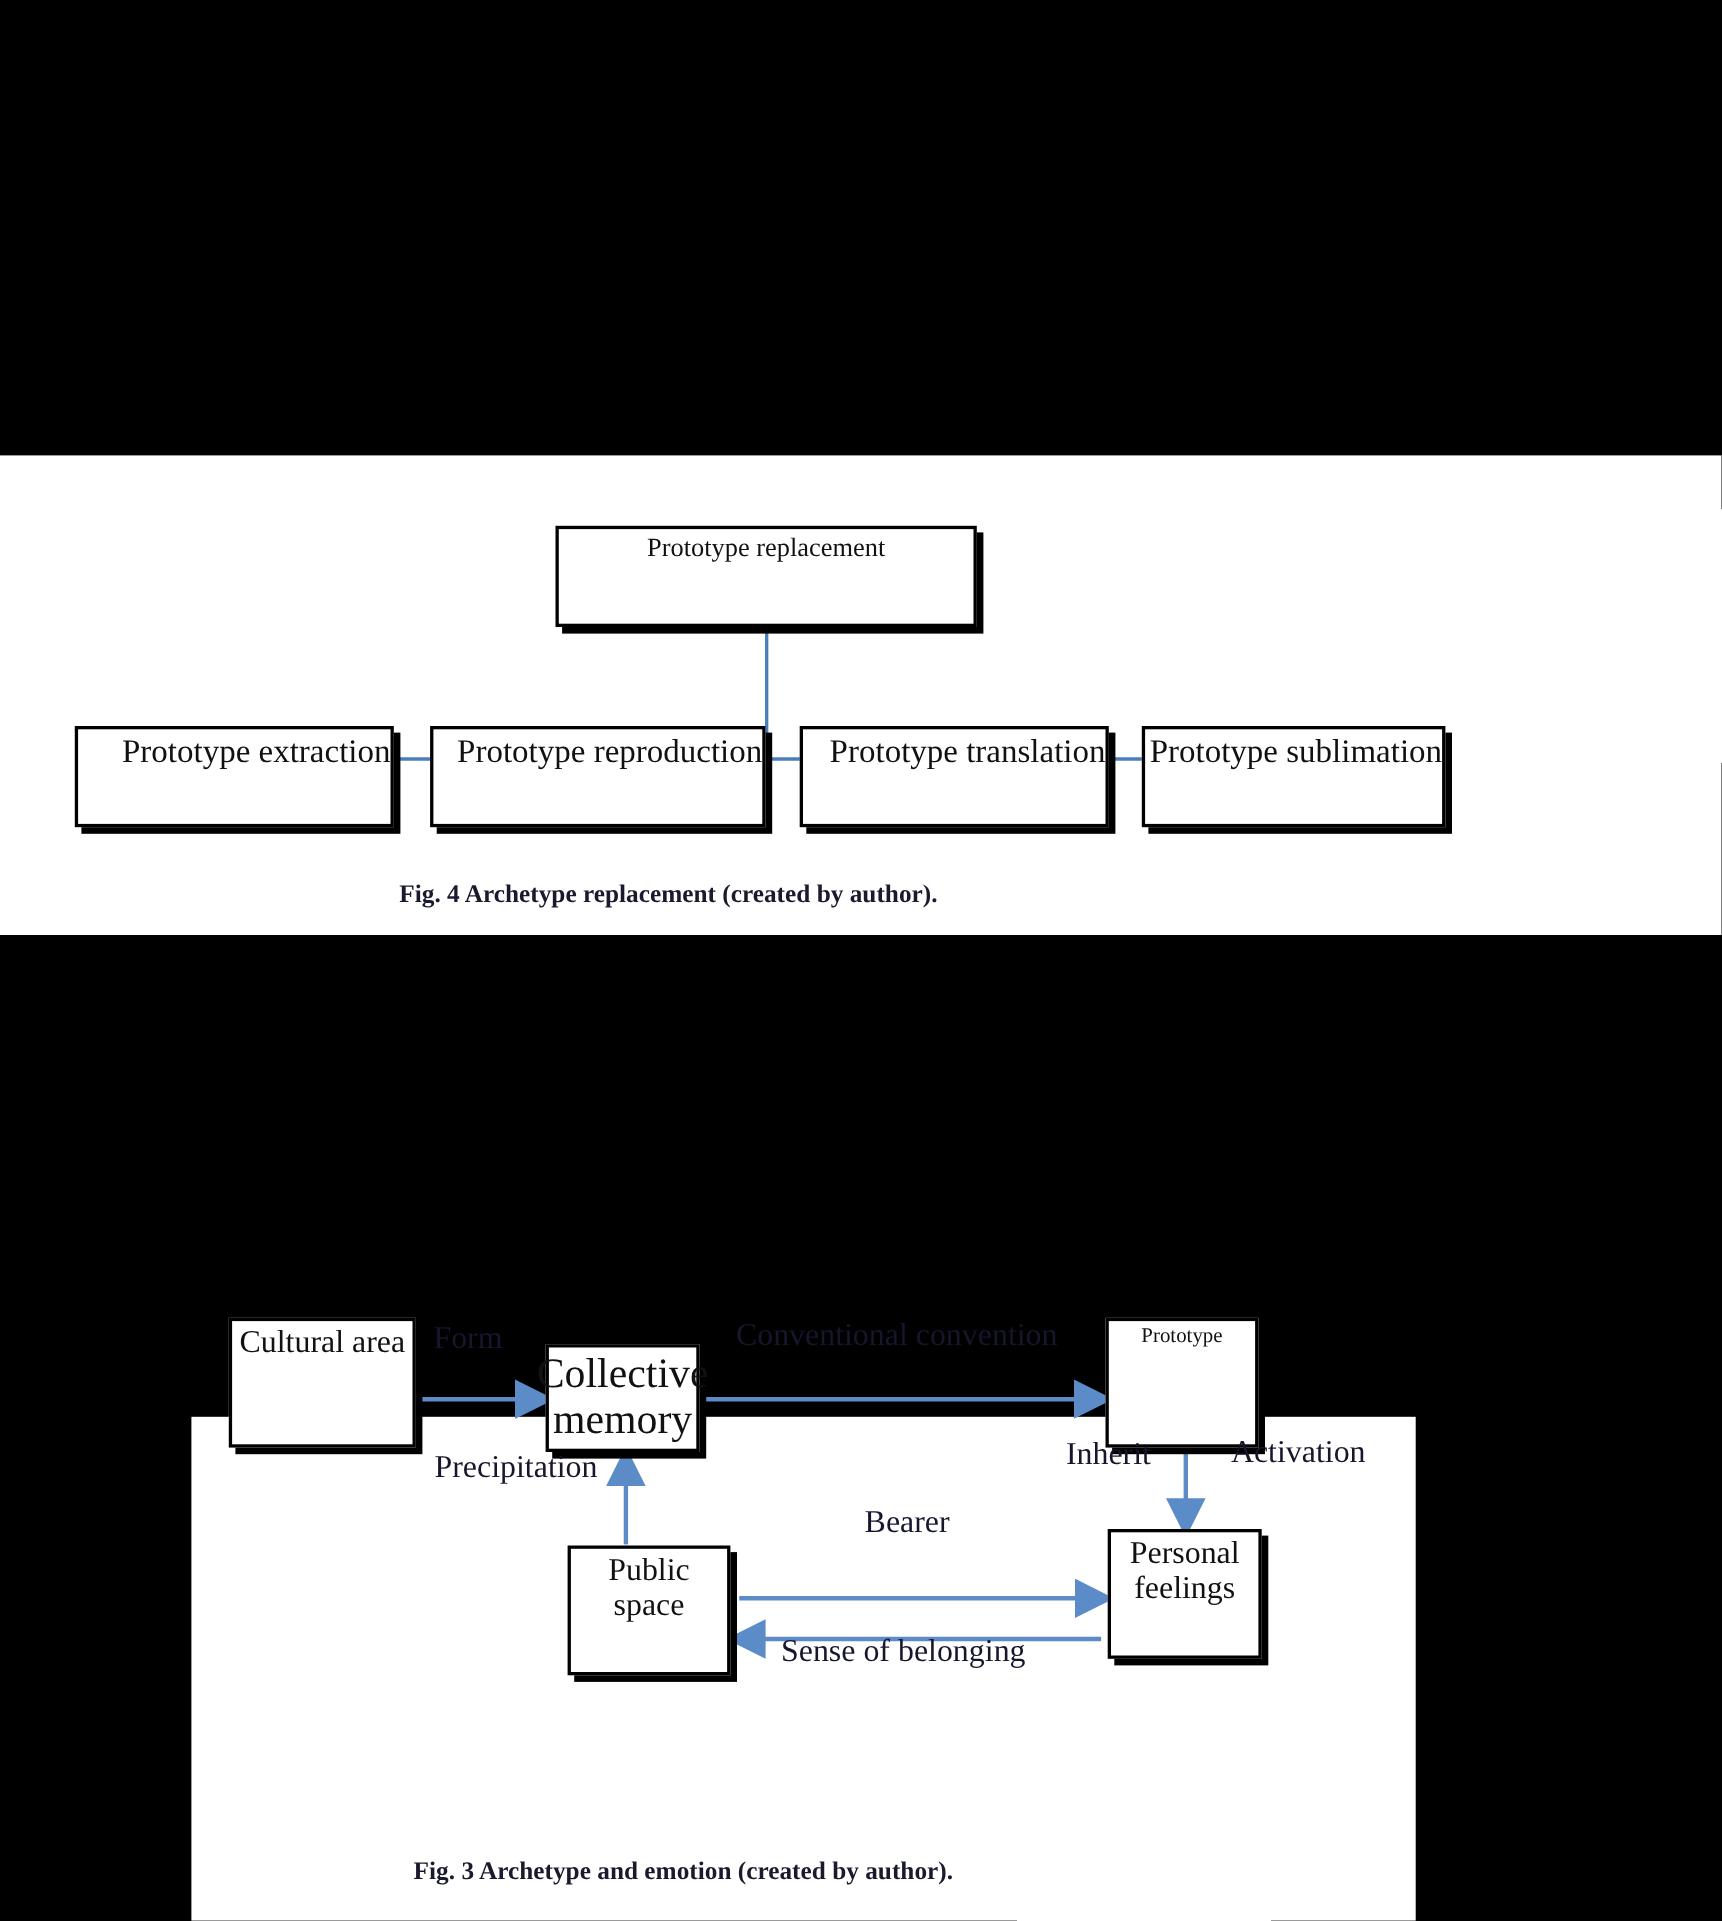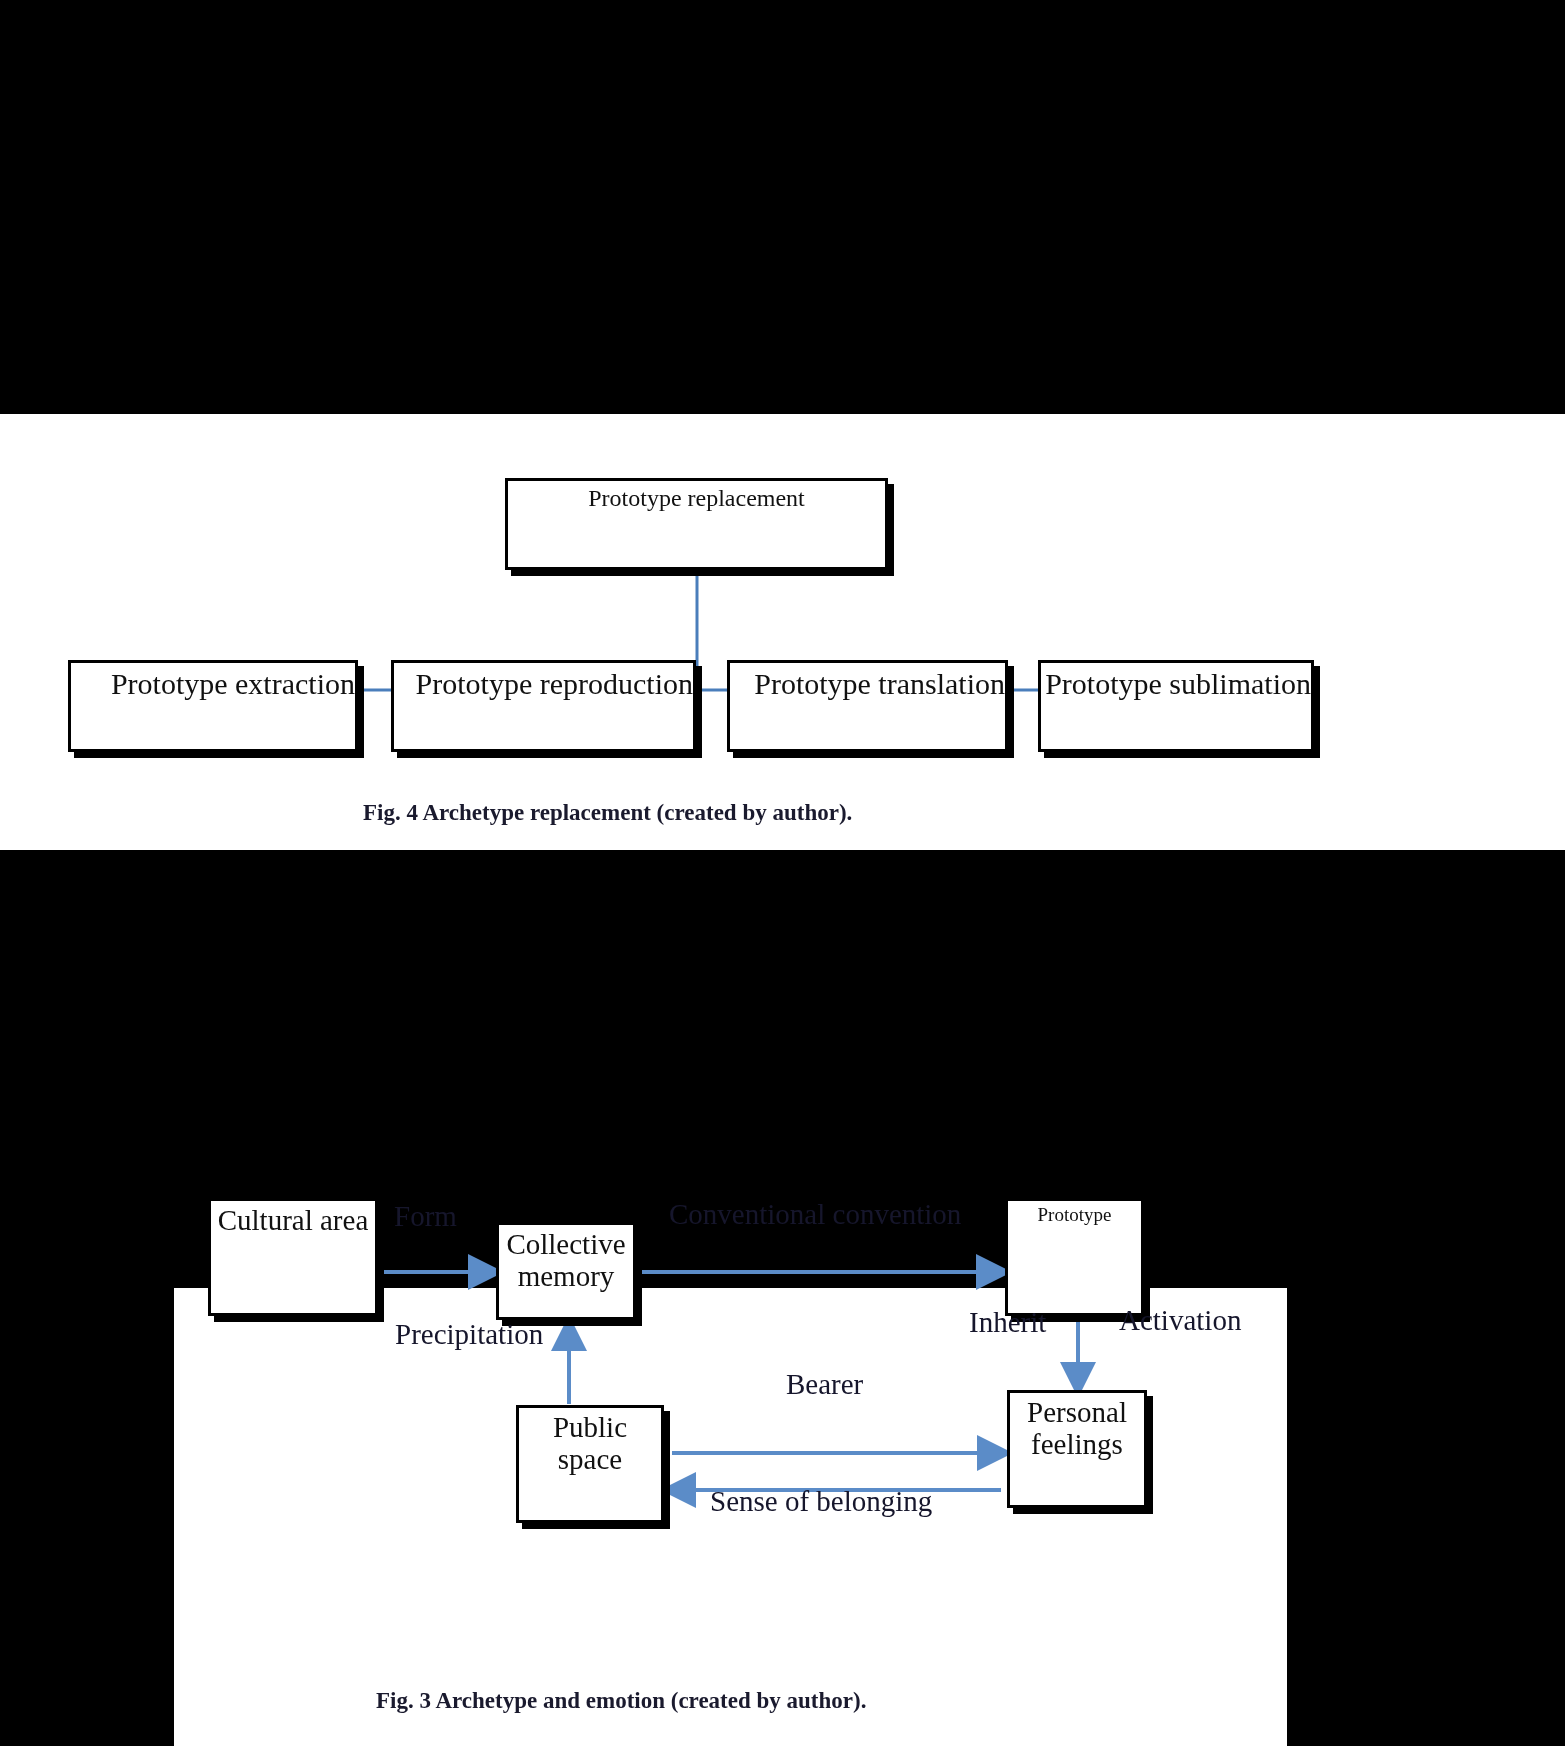--- a/index.html
+++ b/index.html
@@ -81,21 +81,21 @@
     font-size: 23px;
     color: #1a1a2e;
     white-space: nowrap;
     font-weight: bold;
   }
   #fig4-caption { left: 363px; top: 800px; }
   #fig3-caption { left: 376px; top: 1688px; }
 
   
   #n-cultural-area   { left: 208px;  top: 1198px; width: 170px; height: 118px; font-size: 29px; }
-  #n-collective-mem  { left: 496px;  top: 1222px; width: 140px; height: 98px;  font-size: 29px; }
+  #n-collective-mem  { left: 496px;  top: 1222px; width: 140px; height: 98px;  font-size: 38px; }
   #n-prototype       { left: 1005px; top: 1198px; width: 139px; height: 118px; font-size: 19px; }
   #n-public-space    { left: 516px;  top: 1405px; width: 148px; height: 118px; font-size: 29px; }
   #n-personal-feel   { left: 1007px; top: 1390px; width: 140px; height: 118px; font-size: 29px; }
 
   
   .edge-label {
     position: absolute;
     font-size: 29px;
     color: #16162c;
     white-space: nowrap;

